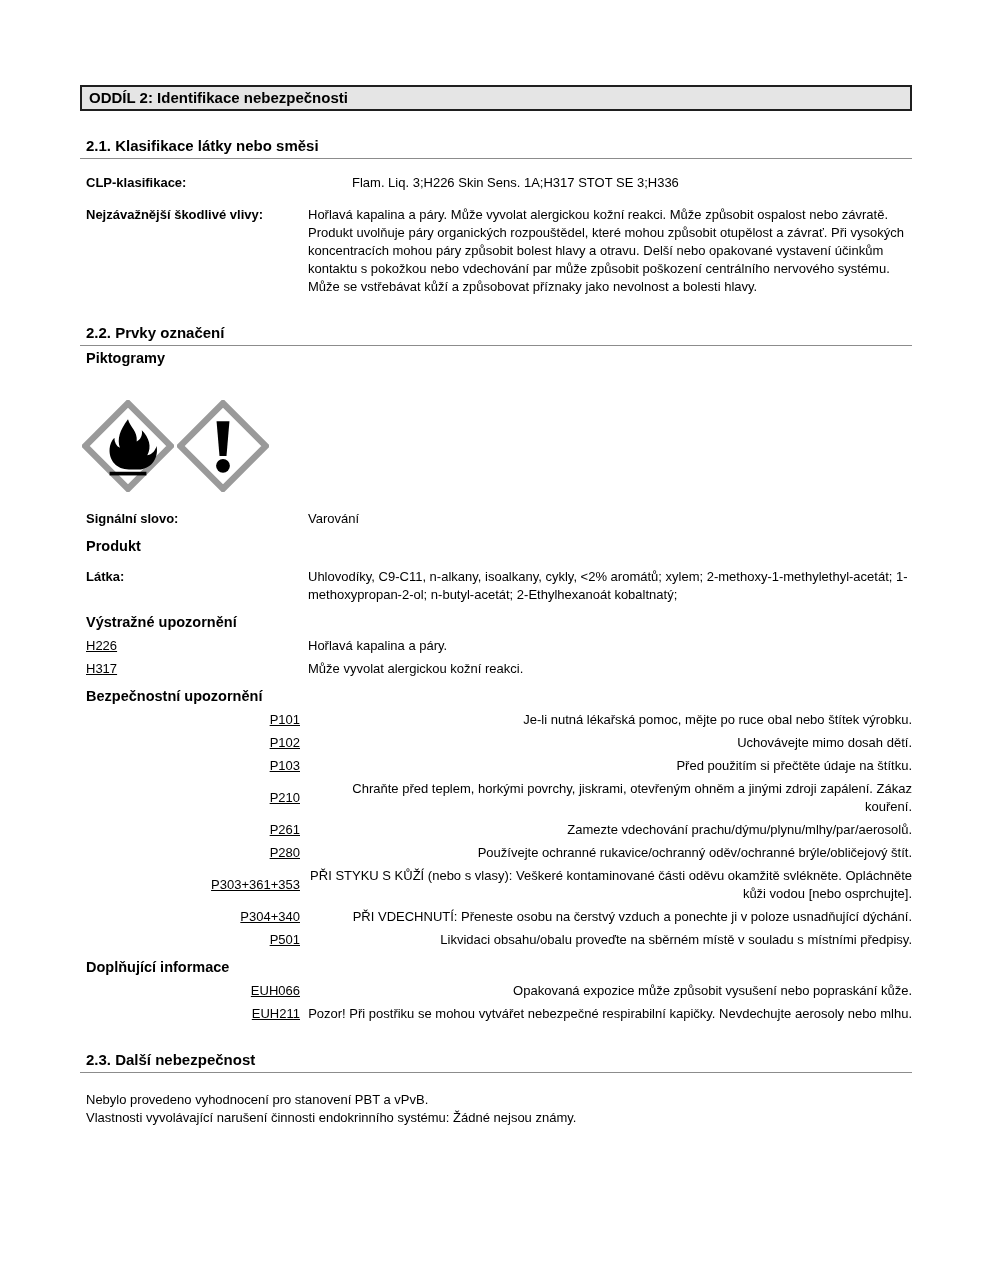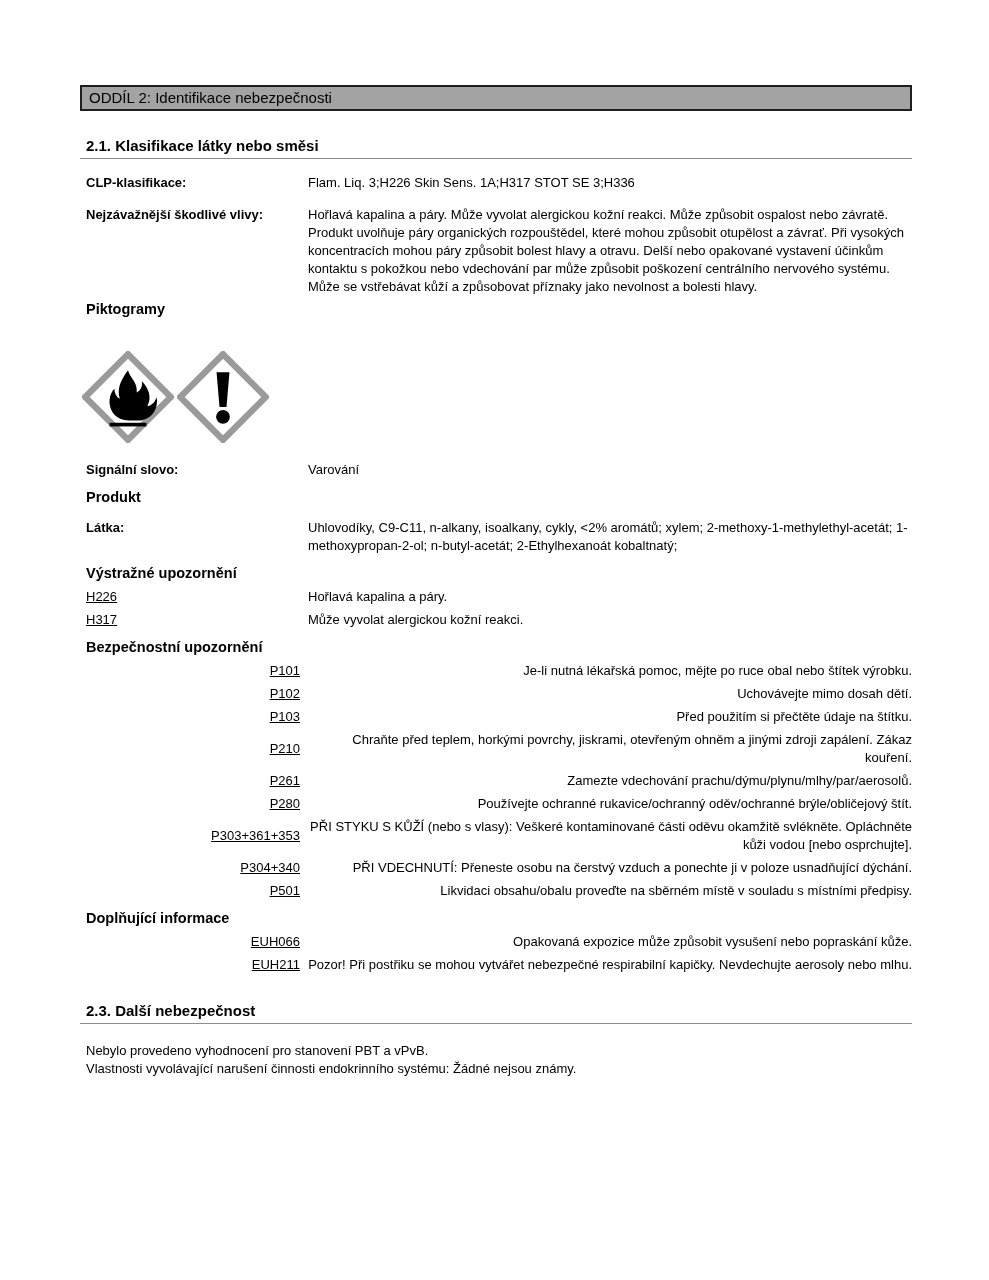--- a/index.html
+++ b/index.html
@@ -5,23 +5,23 @@
   * { box-sizing: border-box; }
   html, body { margin: 0; padding: 0; background: #ffffff; }
   body {
     width: 989px; height: 1280px;
     font-family: "Liberation Sans", "DejaVu Sans", sans-serif;
     color: #000;
   }
   .page { padding: 85px 77px 0 80px; }
 
   .section-bar {
-    background: #a3a3a3;
+    background: #e5e5e5;
     border: 2px solid #1f1f1f;
-    font-size: 15px; font-weight: normal;
+    font-size: 15px; font-weight: bold;
     padding: 2px 7px 3px 7px;
     margin-bottom: 26px;
   }
 
   .sec-heading {
     font-size: 15px; font-weight: bold;
     border-bottom: 1px solid #8c8c8c;
     padding: 0 0 4px 6px;
     margin: 18px 0 15px 0;
   }
@@ -48,29 +48,30 @@
 <body>
 
 <div class="page">
 
   <div class="section-bar">
     <span>ODDÍL 2: Identifikace nebezpečnosti</span>
   </div>
 
   <div class="sec-heading">2.1. Klasifikace látky nebo směsi</div>
 
-  <div class="row" style="margin-bottom:14px;">
+  <div class="row" style="margin-bottom:14px;gap:44px;">
     <div class="label">CLP-klasifikace:</div>
     <div class="value">Flam. Liq. 3;H226 Skin Sens. 1A;H317 STOT SE 3;H336</div>
   </div>
   <div class="row">
     <div class="label">Nejzávažnější škodlivé vlivy:</div>
     <div class="value">Hořlavá kapalina a páry. Může vyvolat alergickou kožní reakci. Může způsobit ospalost nebo závratě. Produkt uvolňuje páry organických rozpouštědel, které mohou způsobit otupělost a závrať. Při vysokých koncentracích mohou páry způsobit bolest hlavy a otravu. Delší nebo opakované vystavení účinkům kontaktu s pokožkou nebo vdechování par může způsobit poškození centrálního nervového systému. Může se vstřebávat kůží a způsobovat příznaky jako nevolnost a bolesti hlavy.</div>
   </div>
 
+  <div class="sec-heading later" style="margin-bottom:4px;">2.2. Prvky označení</div>
   <div class="subheading" style="margin-top:4px;">Piktogramy</div>
 
   <div class="pictos">
     <svg class="picto" viewBox="0 0 100 100">
       <polygon points="50,3.5 96.5,50 50,96.5 3.5,50" fill="#ffffff" stroke="#9a9a9a" stroke-width="7"></polygon>
       <path fill="#000000" d="M50 21c2.5 9 10.5 13 9.5 24 4.5-2 6.5-7 5.5-12 8 8 11 18 6 27 6-1 9-6 10-10 2.5 12-4.5 23.5-17 25.5H51c-13 0-22-9.5-21-22.5.3-4.5 2.2-9 5.2-12 0 5 2 9 6 11-3.2-9.5-.2-19 8.8-31z"></path>
       <rect x="30" y="78" width="40" height="4" fill="#000000"></rect>
     </svg>
     <svg class="picto" viewBox="0 0 100 100">
       <polygon points="50,3.5 96.5,50 50,96.5 3.5,50" fill="#ffffff" stroke="#9a9a9a" stroke-width="7"></polygon>

